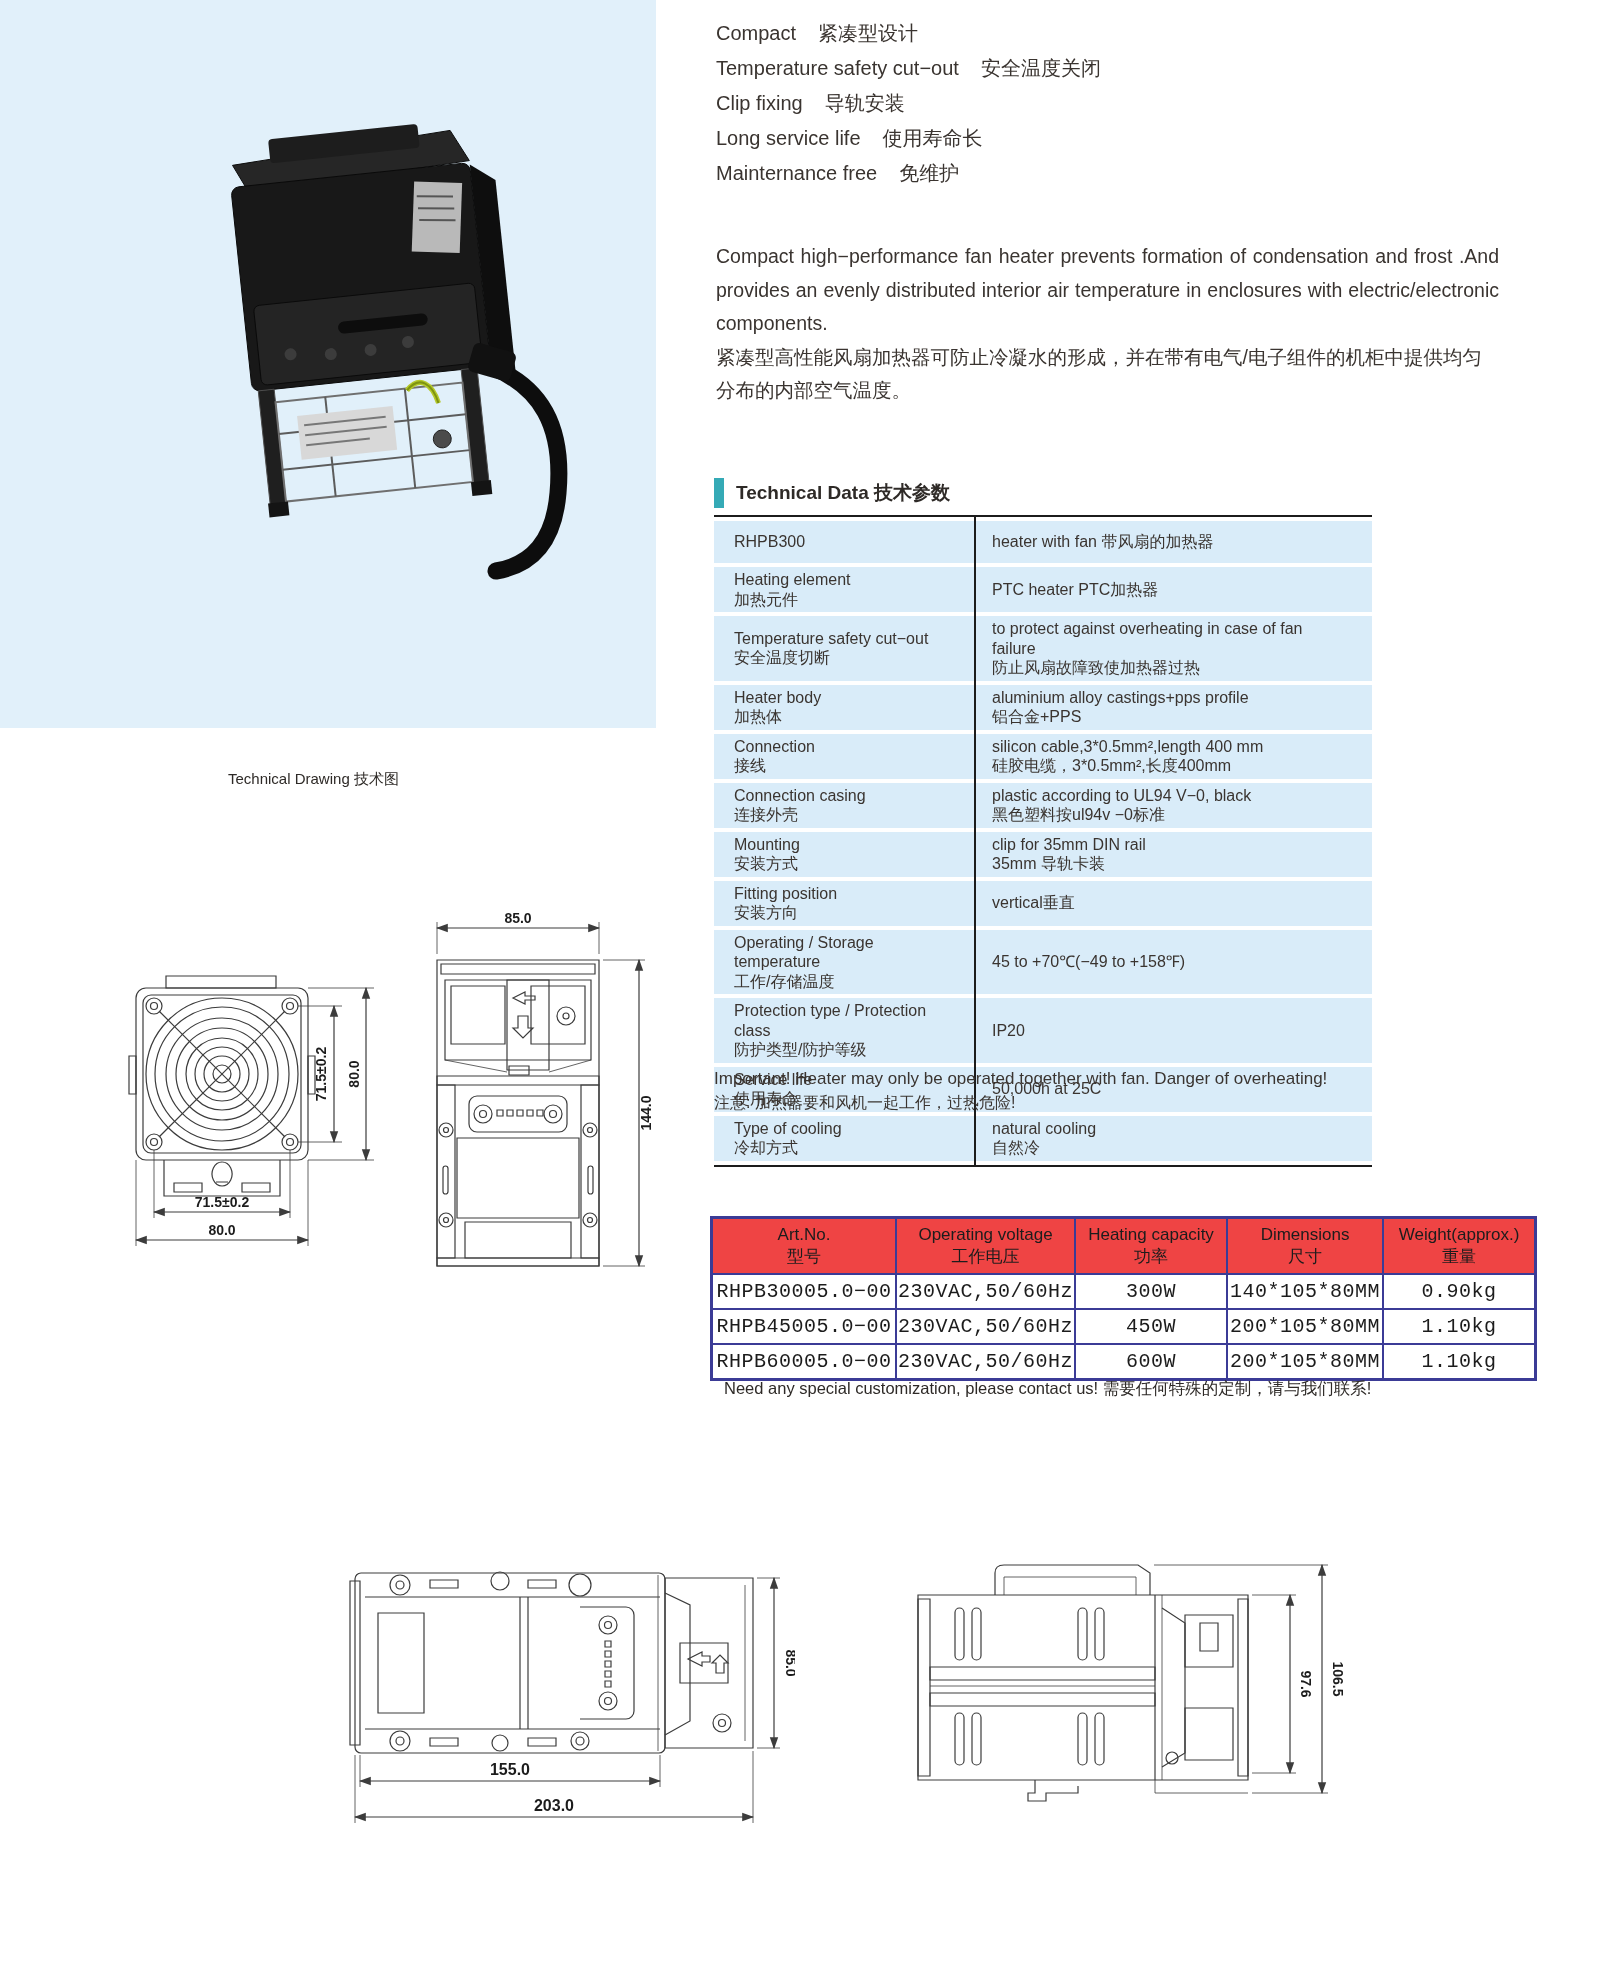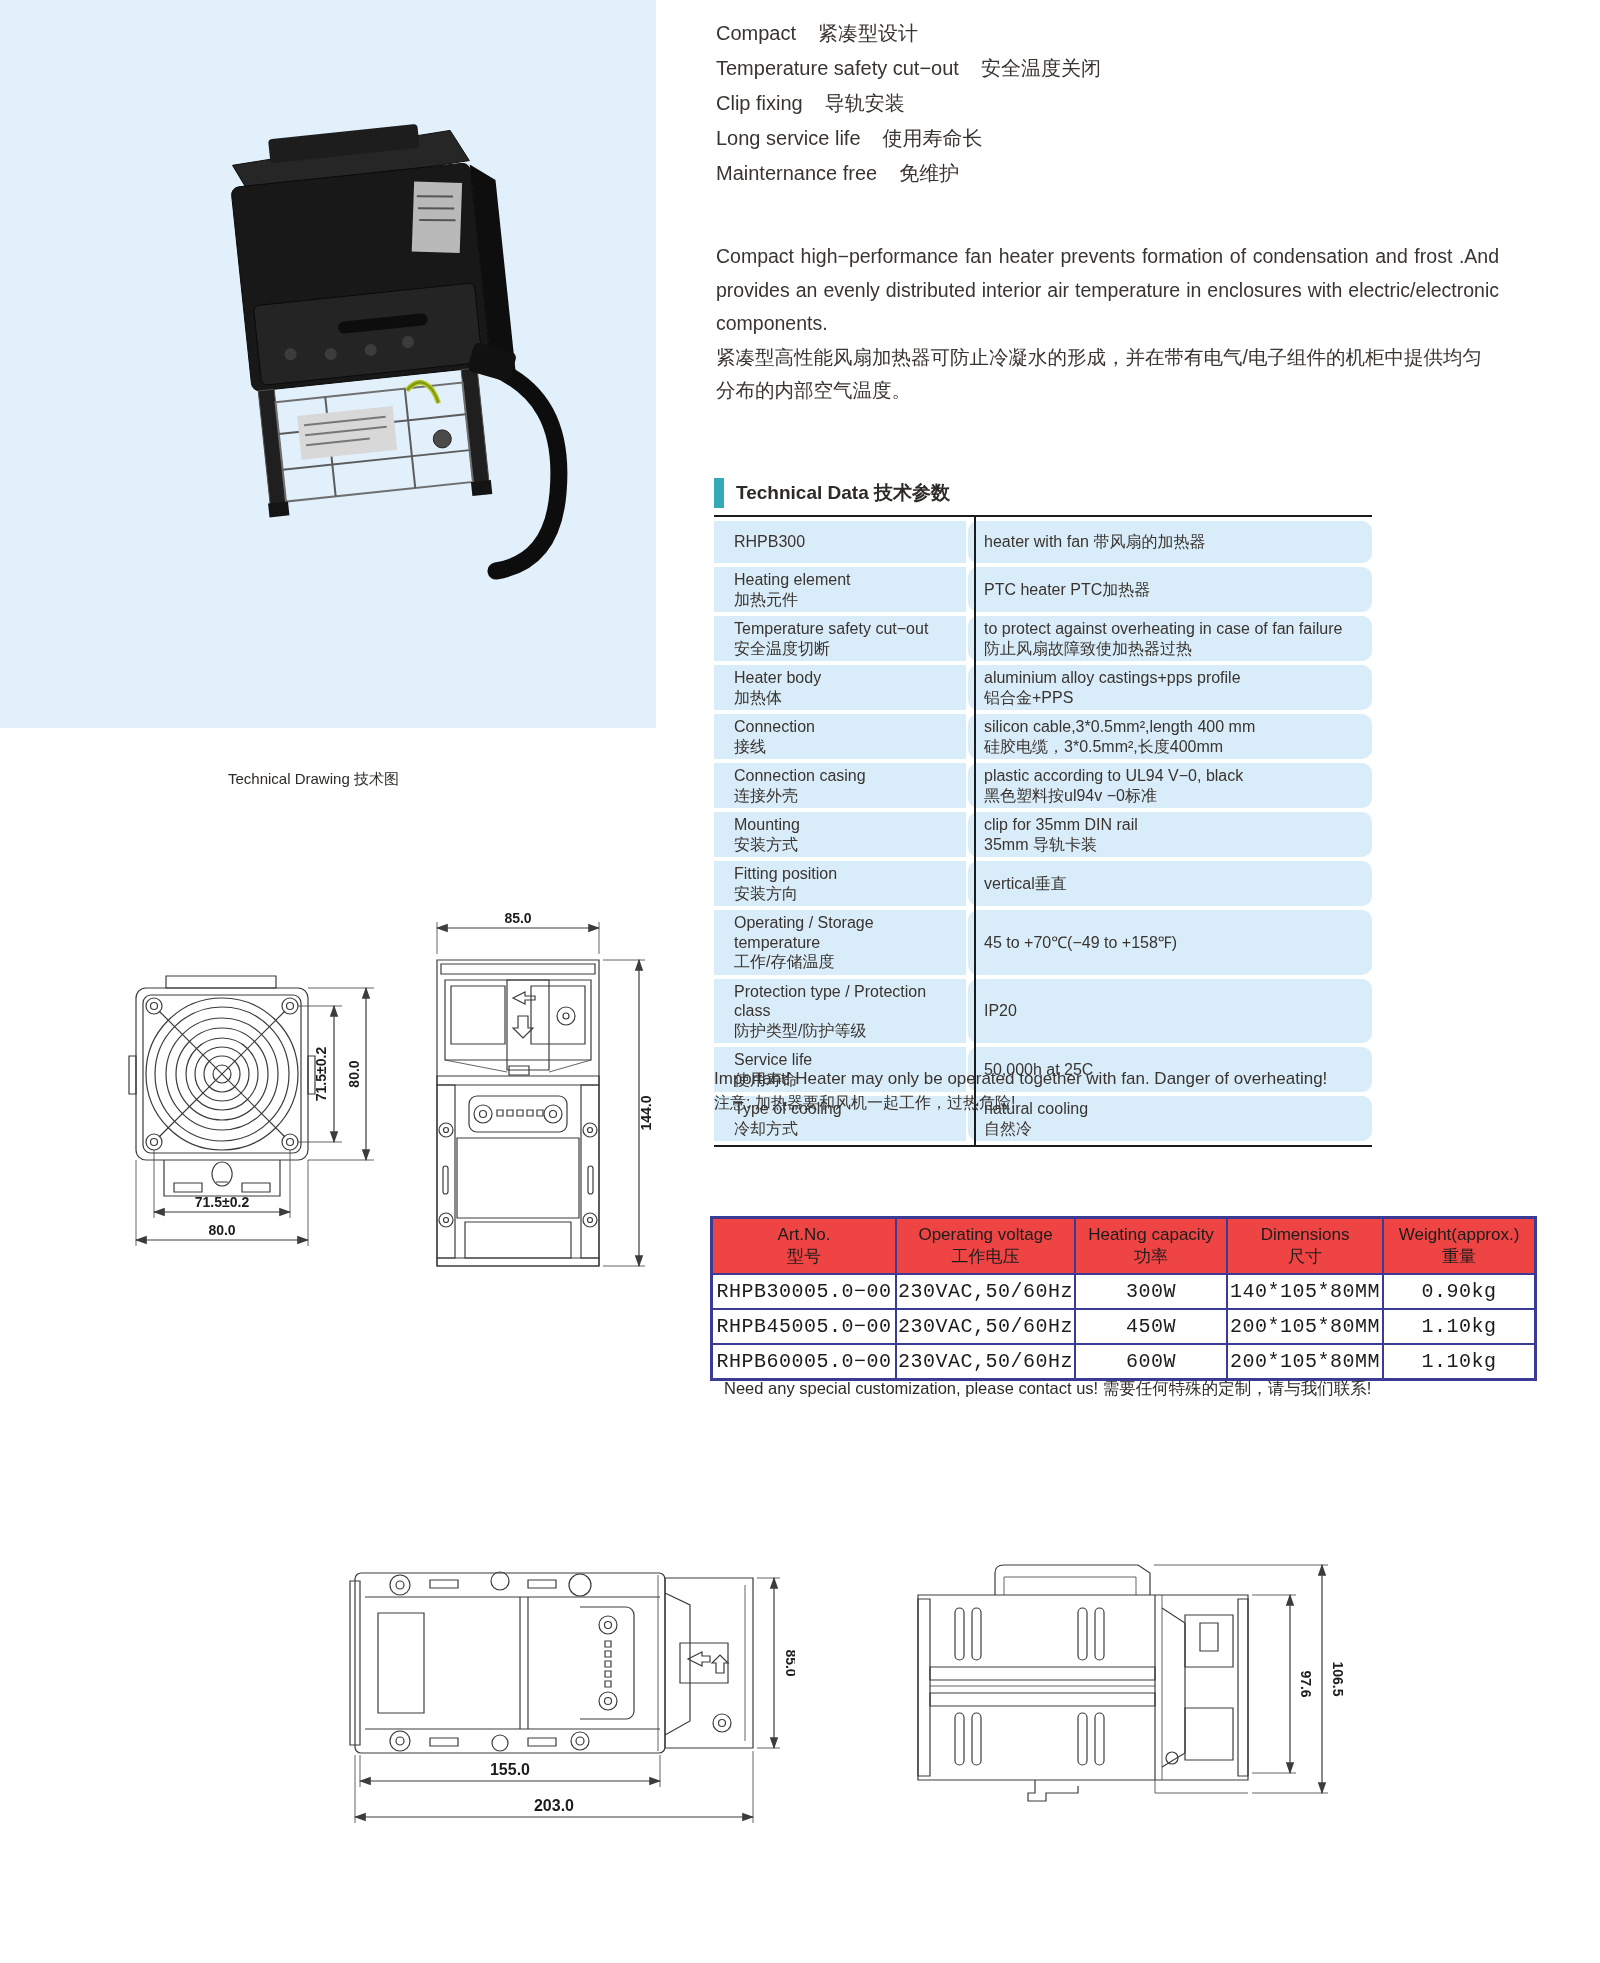--- a/index.html
+++ b/index.html
@@ -19,22 +19,22 @@
   .td-section{position:absolute;left:714px;top:478px;width:658px;}
   .td-header{display:flex;align-items:center;gap:12px;padding-bottom:7px;}
   .td-accent{width:10px;height:30px;background:#35aab6;}
   .td-title{font-size:19px;font-weight:bold;color:#2e2a27;}
   .td-table{position:relative;border-top:2px solid #1c1c1c;border-bottom:2px solid #1c1c1c;padding:4px 0;}
   .td-divider{position:absolute;left:260px;top:0;bottom:0;width:2px;background:#1c1c1c;}
   .td-row{display:flex;margin-bottom:4px;}
   .td-row:last-child{margin-bottom:0;}
   .td-cell{background:#d9ecf9;display:flex;flex-direction:column;justify-content:center;
            min-height:36px;font-size:16px;line-height:19.5px;}
-  .td-cell-l{width:228px;padding:3px 4px 3px 20px;}
-  .td-cell-r{flex:1;margin-left:2px;padding:3px 28px 3px 16px;border-radius:10px;}
+  .td-cell-l{width:228px;padding:3px 12px 3px 20px;}
+  .td-cell-r{flex:1;margin-left:2px;padding:3px 28px 3px 16px;}
   
   .important-note{position:absolute;left:714px;top:1066px;width:790px;}
   .important-note .en{font-size:17px;line-height:25px;}
   .important-note .zh{font-size:16px;line-height:24px;}
   
   .tech-drawing-label{position:absolute;left:228px;top:770px;font-size:15px;color:#2e2a27;}
   
   .drawing{position:absolute;}
   .drawing svg{display:block;}
   .dim{font-size:14px;font-weight:bold;fill:#1c1c1c;}

